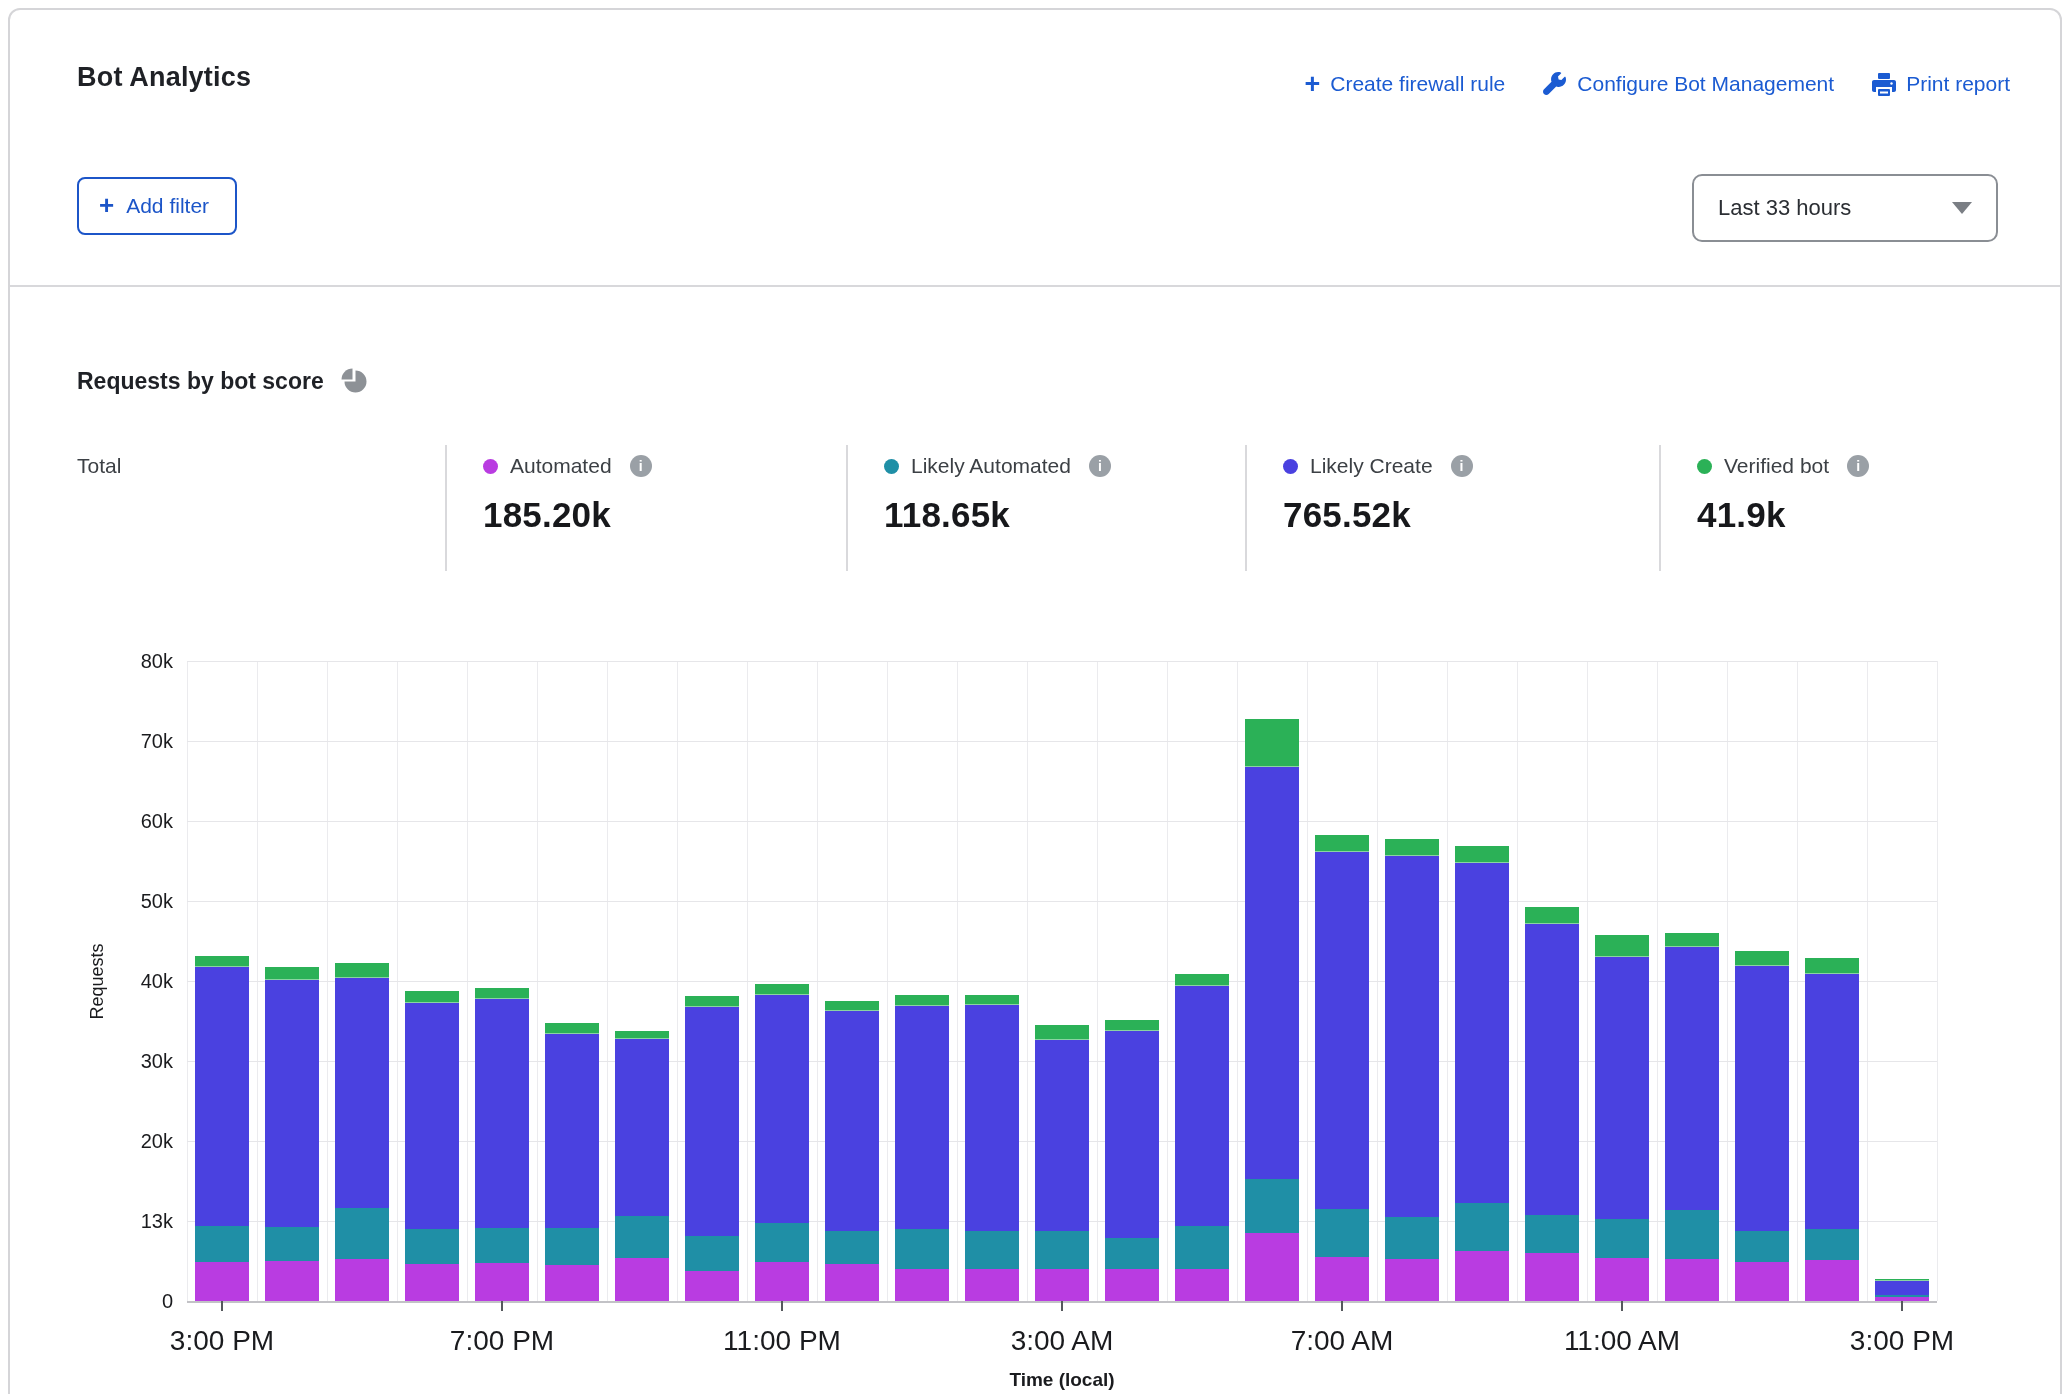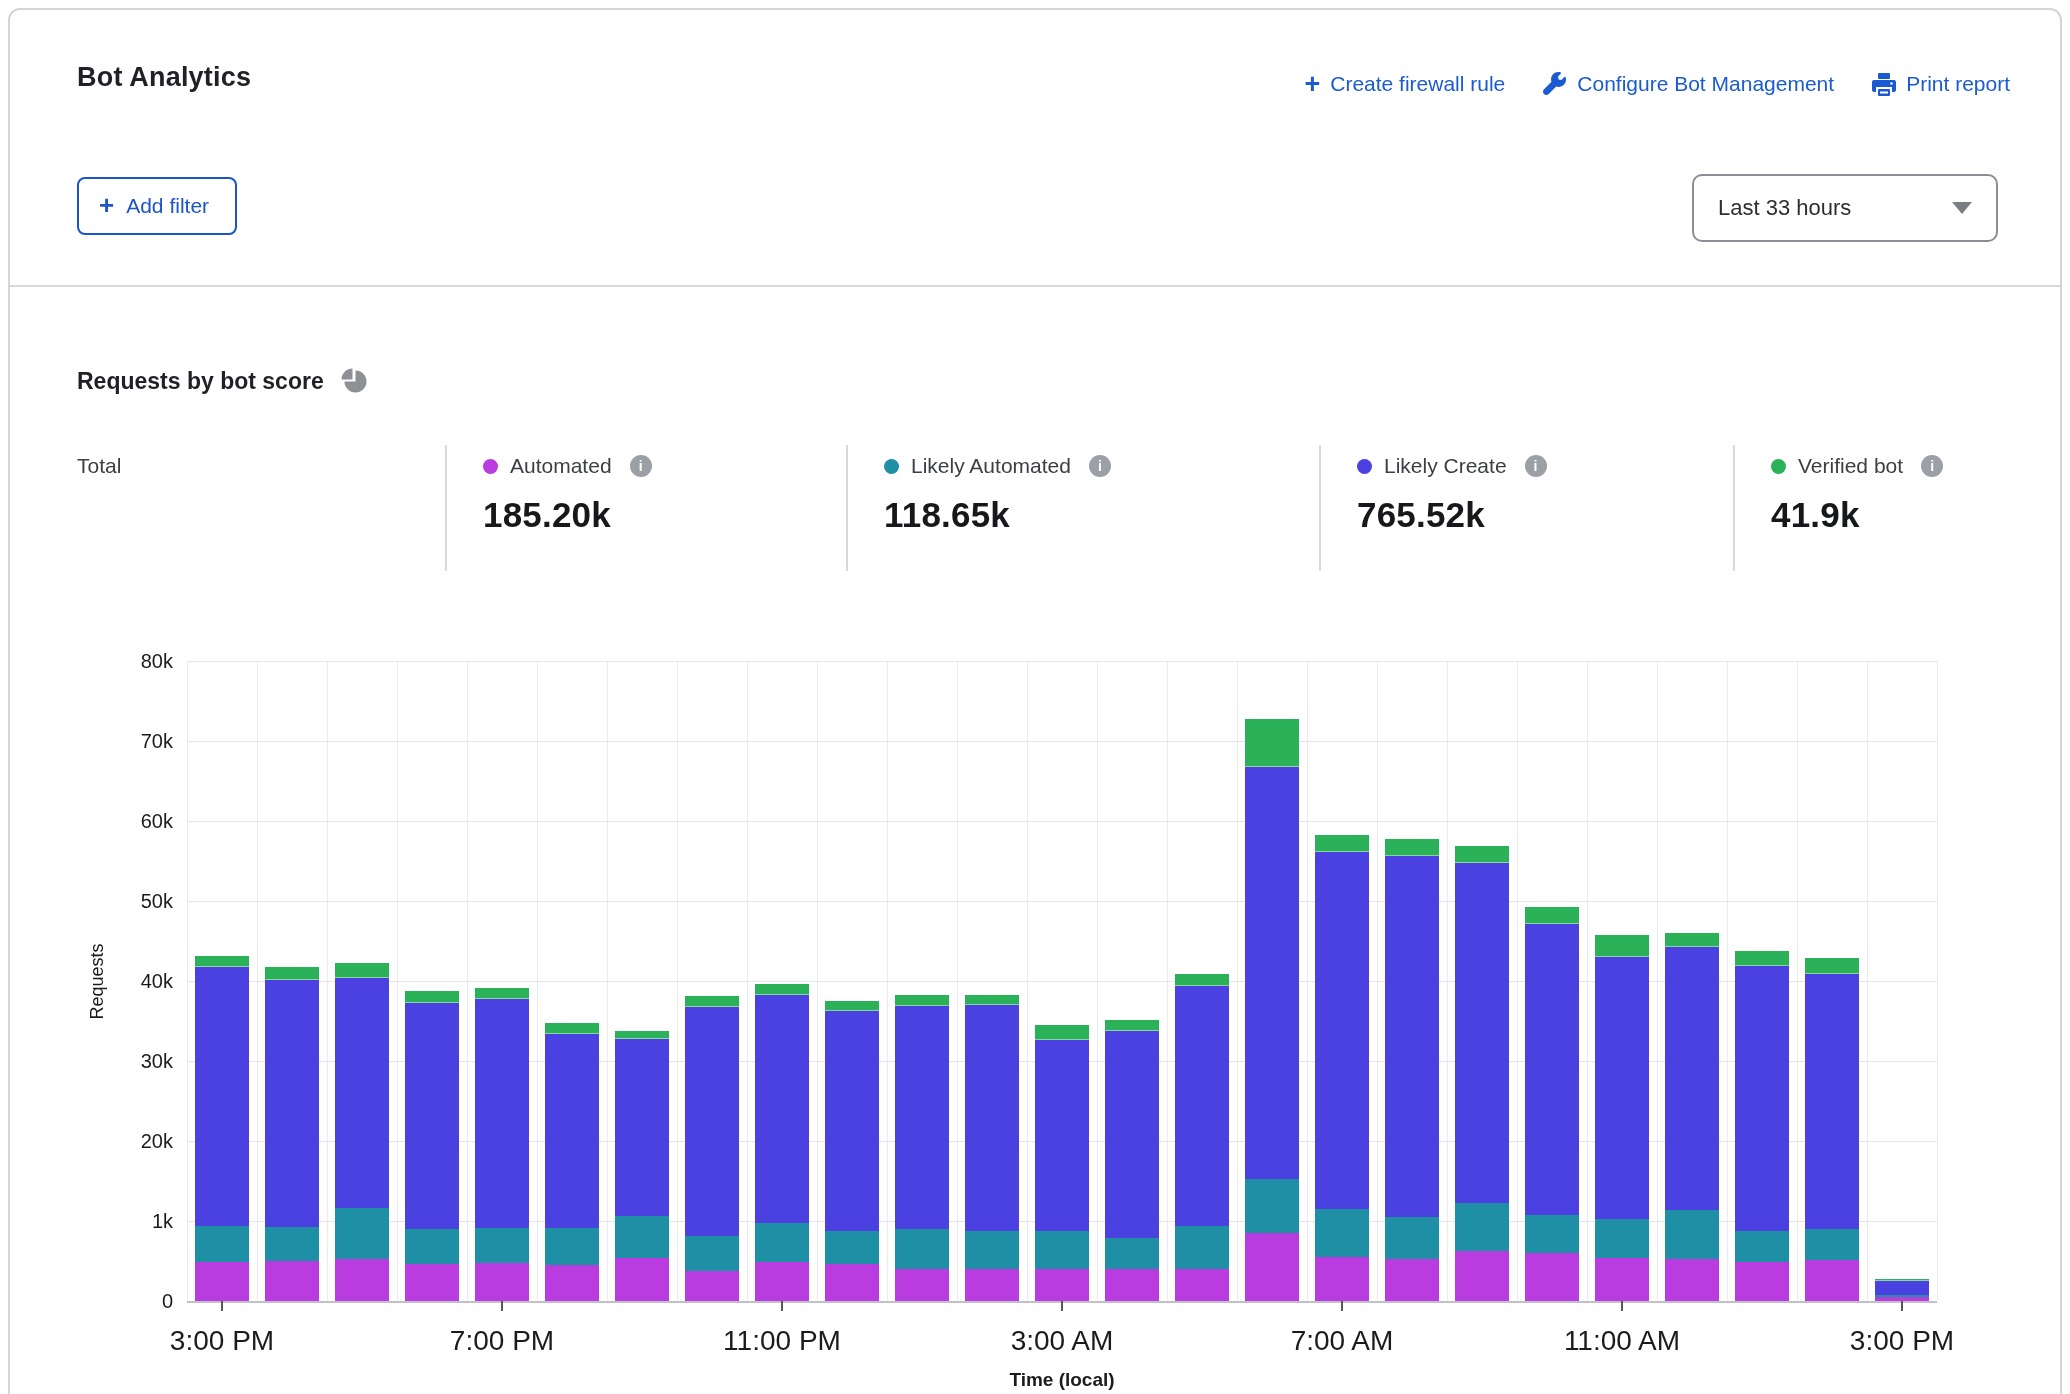--- a/index.html
+++ b/index.html
@@ -28,21 +28,21 @@
     border-right: 10px solid transparent; border-top: 12px solid #7a7e84; }
   
   .card-body { position: relative; height: 1105px; }
   .section-title-row { position: absolute; left: 67px; top: 76px; display: flex; align-items: center; gap: 16px; }
   .section-title { font-size: 23px; font-weight: 700; color: #1f2126; }
   
   .stats-row { position: absolute; left: 0; top: 158px; right: 0; height: 126px; display: flex; }
   .stat-col { padding-left: 36px; padding-top: 6px; }
   .stat-col.first { width: 435px; padding-left: 67px; }
   .stat-col.bordered { border-left: 2px solid #d9d9dc; }
-  .stat-col.c2 { width: 401px; } .stat-col.c3 { width: 473px; } .stat-col.c4 { width: 414px; }
+  .stat-col.c2 { width: 401px; } .stat-col.c3 { width: 399px; } .stat-col.c4 { width: 414px; }
   .stat-label-row { display: flex; align-items: center; gap: 12px; height: 30px; }
   .stat-dot { width: 15px; height: 15px; border-radius: 50%; flex: none; }
   .stat-label { font-size: 21px; color: #3c4045; white-space: nowrap; }
   .info-icon { width: 22px; height: 22px; border-radius: 50%; background: #9aa0a6; color: #fff;
     font-size: 14px; font-weight: 700; display: flex; align-items: center; justify-content: center;
     margin-left: 6px; flex: none; cursor: pointer; }
   .stat-value { margin-top: 14px; font-size: 35px; font-weight: 700; color: #17181b; letter-spacing: .2px; }
   
   .plot { position: absolute; left: 177px; top: 374px; width: 1750px; height: 640px; }
   .gridline-h { position: absolute; left: 0; width: 100%; height: 1px; background: #e6e6e9; }
@@ -189,21 +189,21 @@
         <div class="gridline-v" style="left: 1330px;"></div>
         <div class="gridline-v" style="left: 1400px;"></div>
         <div class="gridline-v" style="left: 1470px;"></div>
         <div class="gridline-v" style="left: 1540px;"></div>
         <div class="gridline-v" style="left: 1610px;"></div>
         <div class="gridline-v" style="left: 1680px;"></div>
         <div class="gridline-v" style="left: 1750px;"></div>
         <div class="gridline-h axis" style="top: 640px;"></div>
         <div class="y-tick-label" style="top: 628px;">0</div>
         <div class="gridline-h" style="top: 560px;"></div>
-        <div class="y-tick-label" style="top: 548px;">1k</div>
+        <div class="y-tick-label" style="top: 548px;">13k</div>
         <div class="gridline-h" style="top: 480px;"></div>
         <div class="y-tick-label" style="top: 468px;">20k</div>
         <div class="gridline-h" style="top: 400px;"></div>
         <div class="y-tick-label" style="top: 388px;">30k</div>
         <div class="gridline-h" style="top: 320px;"></div>
         <div class="y-tick-label" style="top: 308px;">40k</div>
         <div class="gridline-h" style="top: 240px;"></div>
         <div class="y-tick-label" style="top: 228px;">50k</div>
         <div class="gridline-h" style="top: 160px;"></div>
         <div class="y-tick-label" style="top: 148px;">60k</div>

